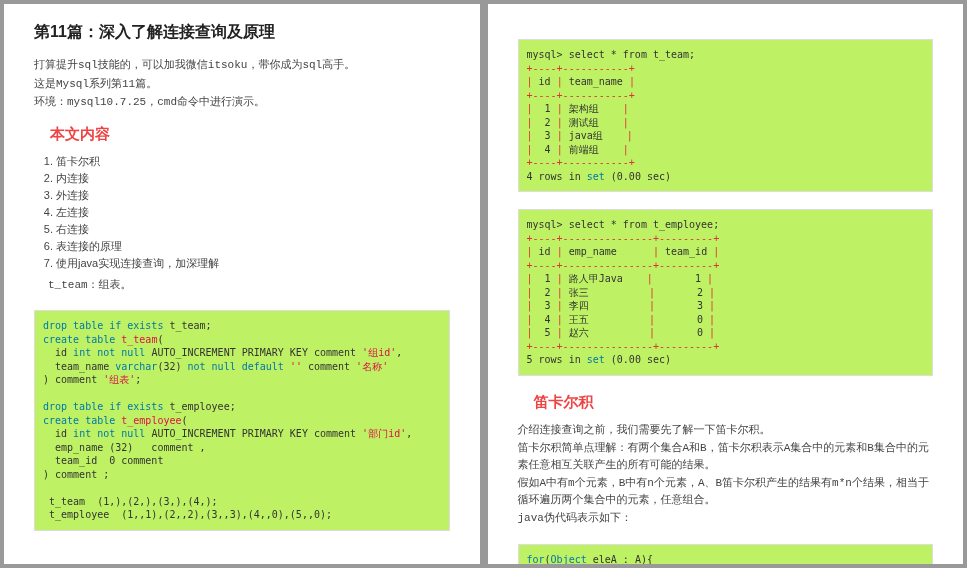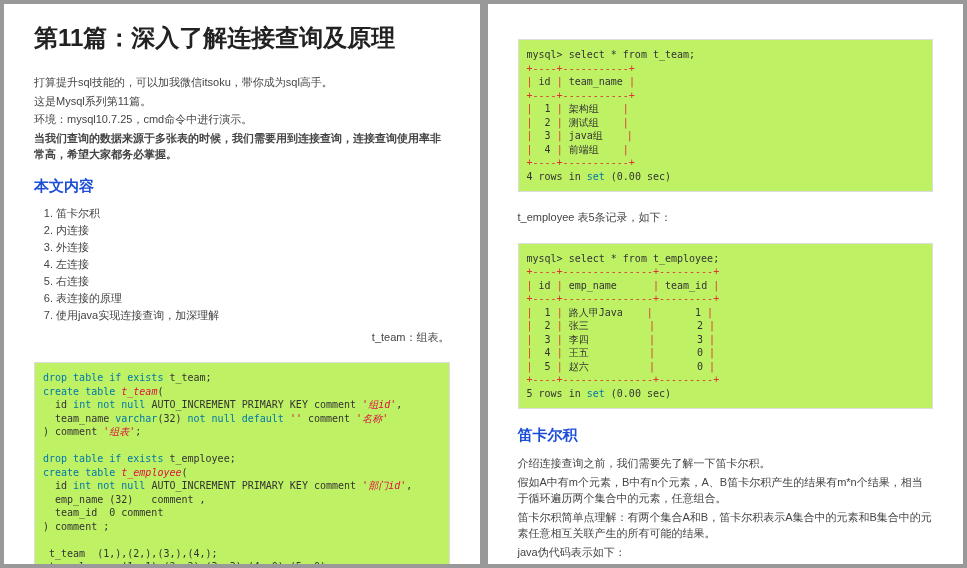--- a/index.html
+++ b/index.html
@@ -1,40 +1,39 @@
 <!DOCTYPE html>
 <html><head>
 <meta charset="utf-8">
 <style>
 *{margin:0;padding:0;box-sizing:border-box;}
 body{font-family:"Microsoft YaHei",Arial,sans-serif;font-size:12px;background:#999;display:flex;gap:8px;padding:4px;width:967px;height:568px;overflow:hidden;}
 .page{background:#fff;flex:1;padding:18px 30px;overflow:hidden;position:relative;}
-h1{font-size:24px;font-weight:bold;margin-bottom:20px;color:#222;}
-h2{font-size:15px;font-weight:bold;margin:14px 0 10px 0;color:#1d4ed8;}
-p{font-size:11px;color:#444;margin:2px 0;line-height:1.5;}
+h1{font-size:16px;font-weight:bold;margin-bottom:14px;color:#222;}
+h2{font-size:15px;font-weight:bold;margin:14px 0 10px 16px;color:#ef4444;}
+p{font-size:11px;color:#444;margin:2px 0;line-height:1.5;font-family:Liberation Mono, monospace;}
 .bold{font-weight:bold;}
 ol{margin:6px 0 6px 22px;font-size:11px;color:#444;}
 ol li{margin:2px 0;}
-.indent{margin-left:14px;font-size:11px;color:#444;margin-top:4px;margin-bottom:4px;text-align:right;}
+.indent{margin-left:14px;font-size:11px;color:#444;margin-top:4px;margin-bottom:4px;}
 pre{background:#bef264;border:1px solid #ddd;padding:8px;font-family:Consolas,monospace;font-size:10px;line-height:1.35;margin:17px 0;color:#333;white-space:pre;overflow:hidden;}
 .kw{color:#0077aa;}
-.str{color:#dd1144;font-style:italic;}
+.str{color:#dd1144;}
 .tb-sep{color:#d33;}
 .tb-row{color:#d33;}
 .set{color:#0077aa;}
 </style>
 </head>
 <body>
 
 <div class="page">
   <h1>第11篇：深入了解连接查询及原理</h1>
   <p>打算提升sql技能的，可以加我微信itsoku，带你成为sql高手。</p>
   <p>这是Mysql系列第11篇。</p>
   <p>环境：mysql10.7.25，cmd命令中进行演示。</p>
-  <p class="bold">当我们查询的数据来源于多张表的时候，我们需要用到连接查询，连接查询使用率非常高，希望大家都务必掌握。</p>
   <h2>本文内容</h2>
   <ol>
     <li>笛卡尔积</li>
     <li>内连接</li>
     <li>外连接</li>
     <li>左连接</li>
     <li>右连接</li>
     <li>表连接的原理</li>
     <li>使用java实现连接查询，加深理解</li>
   </ol>
@@ -60,36 +59,35 @@
   <pre><span>mysql&gt; select * from t_team;</span>
 <span class="tb-sep">+----+-----------+</span>
 <span class="tb-row">|</span> id <span class="tb-row">|</span> team_name <span class="tb-row">|</span>
 <span class="tb-sep">+----+-----------+</span>
 <span class="tb-row">|</span>  1 <span class="tb-row">|</span> 架构组    <span class="tb-row">|</span>
 <span class="tb-row">|</span>  2 <span class="tb-row">|</span> 测试组    <span class="tb-row">|</span>
 <span class="tb-row">|</span>  3 <span class="tb-row">|</span> java组    <span class="tb-row">|</span>
 <span class="tb-row">|</span>  4 <span class="tb-row">|</span> 前端组    <span class="tb-row">|</span>
 <span class="tb-sep">+----+-----------+</span>
 4 rows in <span class="set">set</span> (0.00 sec)</pre>
-  <p>t_employee 表5条记录，如下：</p>
   <pre><span>mysql&gt; select * from t_employee;</span>
 <span class="tb-sep">+----+---------------+---------+</span>
 <span class="tb-row">|</span> id <span class="tb-row">|</span> emp_name      <span class="tb-row">|</span> team_id <span class="tb-row">|</span>
 <span class="tb-sep">+----+---------------+---------+</span>
 <span class="tb-row">|</span>  1 <span class="tb-row">|</span> 路人甲Java    <span class="tb-row">|</span>       1 <span class="tb-row">|</span>
 <span class="tb-row">|</span>  2 <span class="tb-row">|</span> 张三          <span class="tb-row">|</span>       2 <span class="tb-row">|</span>
 <span class="tb-row">|</span>  3 <span class="tb-row">|</span> 李四          <span class="tb-row">|</span>       3 <span class="tb-row">|</span>
 <span class="tb-row">|</span>  4 <span class="tb-row">|</span> 王五          <span class="tb-row">|</span>       0 <span class="tb-row">|</span>
 <span class="tb-row">|</span>  5 <span class="tb-row">|</span> 赵六          <span class="tb-row">|</span>       0 <span class="tb-row">|</span>
 <span class="tb-sep">+----+---------------+---------+</span>
 5 rows in <span class="set">set</span> (0.00 sec)</pre>
   <h2>笛卡尔积</h2>
   <p>介绍连接查询之前，我们需要先了解一下笛卡尔积。</p>
+  <p>笛卡尔积简单点理解：有两个集合A和B，笛卡尔积表示A集合中的元素和B集合中的元素任意相互关联产生的所有可能的结果。</p>
   <p>假如A中有m个元素，B中有n个元素，A、B笛卡尔积产生的结果有m*n个结果，相当于循环遍历两个集合中的元素，任意组合。</p>
-  <p>笛卡尔积简单点理解：有两个集合A和B，笛卡尔积表示A集合中的元素和B集合中的元素任意相互关联产生的所有可能的结果。</p>
   <p>java伪代码表示如下：</p>
   <pre><span class="kw">for</span>(<span class="kw">Object</span> eleA : A){
     ( eleB : B){
         System.out.print(eleA++eleB);
     }
 }</pre>
 
 </div>
 
 </body></html>

